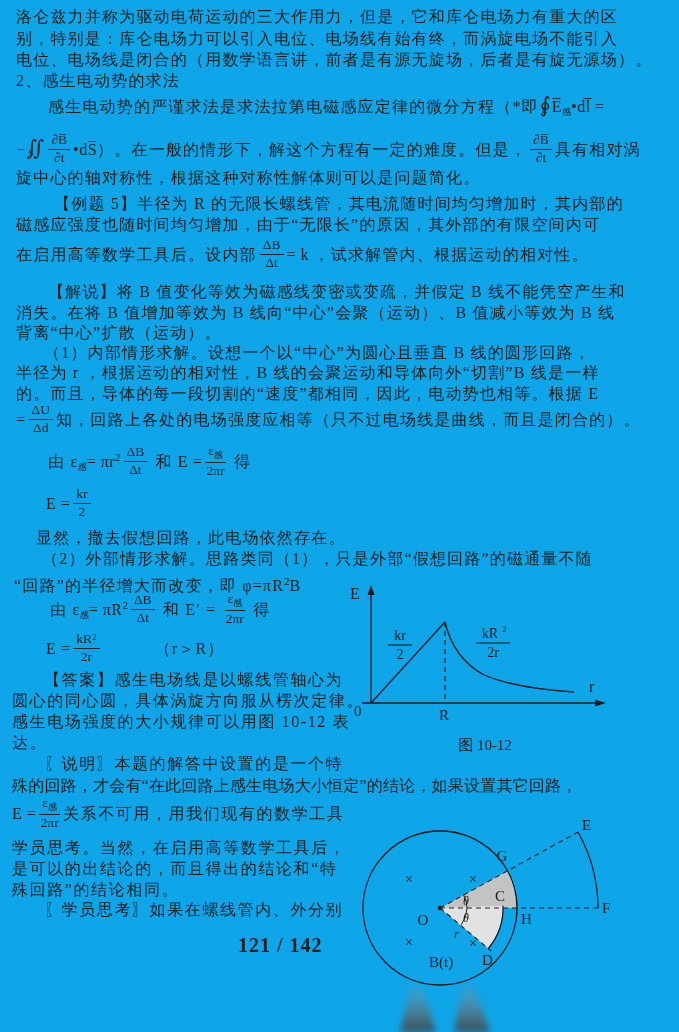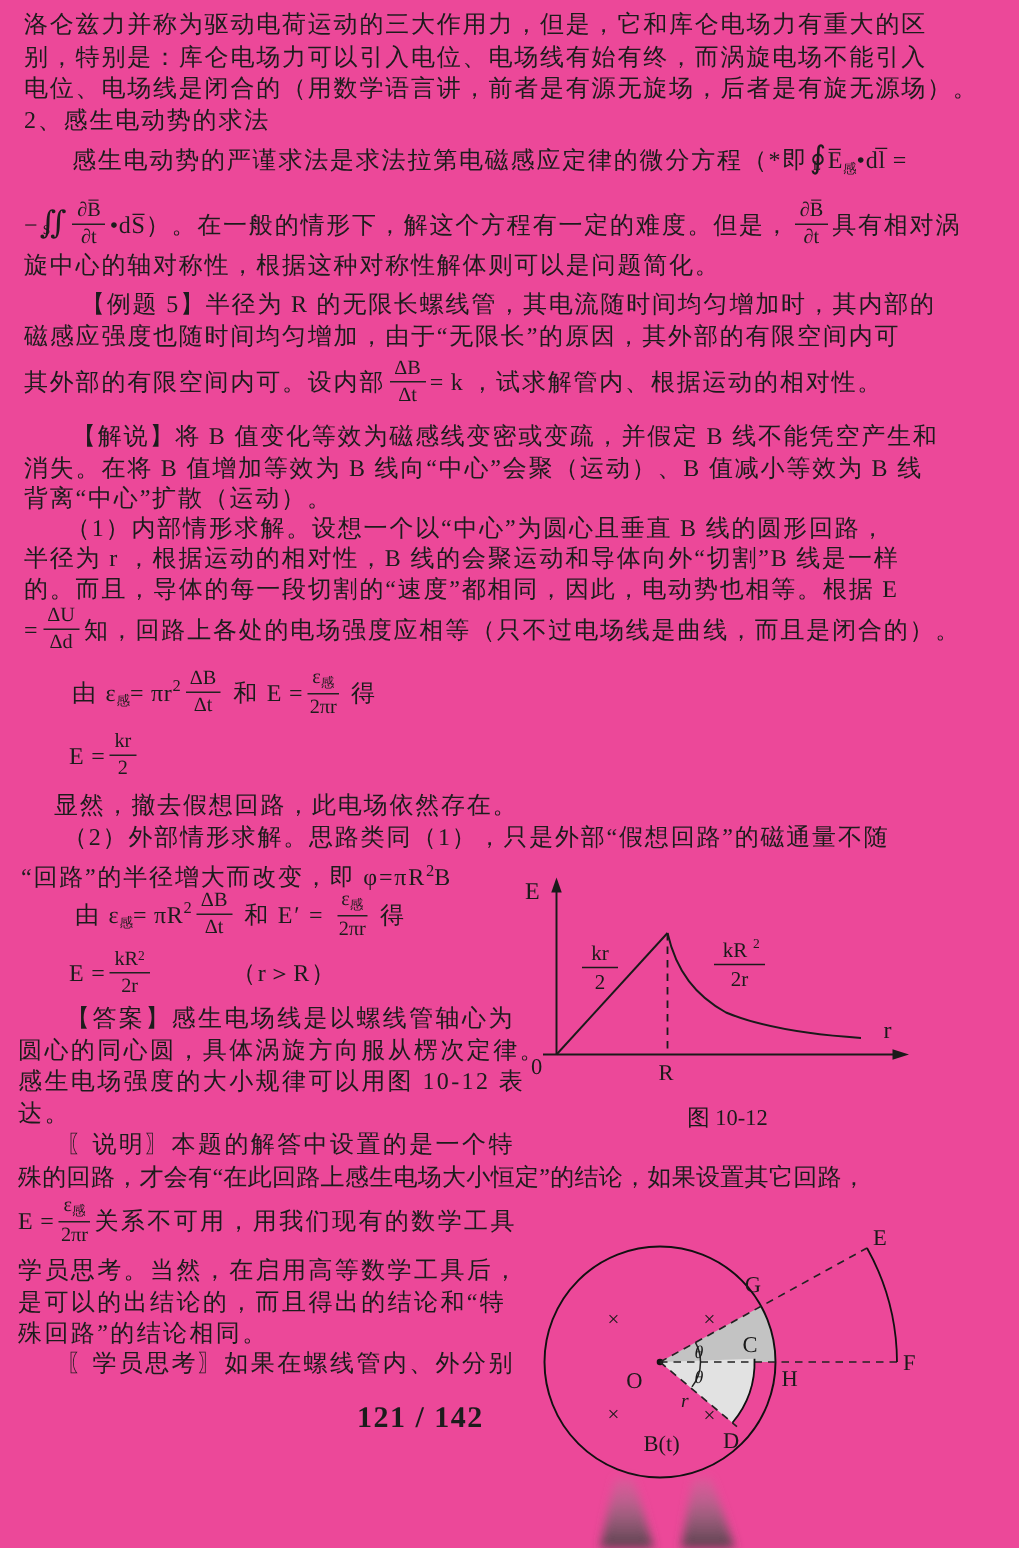--- a/index.html
+++ b/index.html
@@ -1,18 +1,18 @@
 <!DOCTYPE html>
 <html><head>
 <meta charset="utf-8">
 <style>
   html,body{margin:0;padding:0;background:#e8e8e8;}
   #page{
     position:relative;width:679px;height:1032px;margin:0 auto;
-    background:#ec4899;overflow:hidden;
+    background:#0ea5e9;overflow:hidden;
     font-family:"Liberation Serif","DejaVu Serif",serif;
     color:#1c1c1c;
   }
   .ln{position:absolute;white-space:nowrap;font-size:16px;line-height:22px;letter-spacing:1.2px;}
   .narrow{letter-spacing:1.6px;}
   .wide{letter-spacing:0.2px;}
   .m{font-family:"Liberation Serif","DejaVu Serif",serif;letter-spacing:0.5px;}
   .frac{display:inline-block;vertical-align:middle;text-align:center;line-height:1.1;
         font-size:13.5px;margin:0 3px;position:relative;top:-2px;letter-spacing:0;}
   .frac .n{display:block;border-bottom:1.2px solid #222;padding:0 3px 1px;}
@@ -42,21 +42,21 @@
 
   <div class="ln" style="left:16px;top:135px">
     <span class="m">−</span><span class="big m"><span>∬</span><span class="is">S</span></span><span class="frac"><span class="n">∂B̅</span><span class="d">∂t</span></span><span class="m">•dS̅</span><span>）。在一般的情形下，解这个方程有一定的难度。但是，</span><span class="frac"><span class="n">∂B̅</span><span class="d">∂t</span></span><span>具有相对涡</span>
   </div>
 
   <div class="ln" style="left:16px;top:167px">旋中心的轴对称性，根据这种对称性解体则可以是问题简化。</div>
   <div class="ln" style="left:54px;top:193px">【例题 5】半径为 R 的无限长螺线管，其电流随时间均匀增加时，其内部的</div>
   <div class="ln" style="left:16px;top:214px">磁感应强度也随时间均匀增加，由于“无限长”的原因，其外部的有限空间内可</div>
 
   <div class="ln" style="left:16px;top:240px">
-    <span>其外部的有限空间内可。设内部</span><span class="frac"><span class="n">ΔB</span><span class="d">Δt</span></span><span class="m">= k </span><span>，试求解管内、根据运动的相对性。</span>
+    <span>在启用高等数学工具后。设内部</span><span class="frac"><span class="n">ΔB</span><span class="d">Δt</span></span><span class="m">= k </span><span>，试求解管内、根据运动的相对性。</span>
   </div>
 
   <div class="ln" style="left:48px;top:281px">【解说】将 B 值变化等效为磁感线变密或变疏，并假定 B 线不能凭空产生和</div>
   <div class="ln" style="left:16px;top:302px">消失。在将 B 值增加等效为 B 线向“中心”会聚（运动）、B 值减小等效为 B 线</div>
   <div class="ln" style="left:16px;top:322px">背离“中心”扩散（运动）。</div>
   <div class="ln" style="left:44px;top:342px">（1）内部情形求解。设想一个以“中心”为圆心且垂直 B 线的圆形回路，</div>
   <div class="ln" style="left:16px;top:362px">半径为 r ，根据运动的相对性，B 线的会聚运动和导体向外“切割”B 线是一样</div>
   <div class="ln" style="left:16px;top:383px">的。而且，导体的每一段切割的“速度”都相同，因此，电动势也相等。根据 E</div>
 
   <div class="ln" style="left:16px;top:405px">

